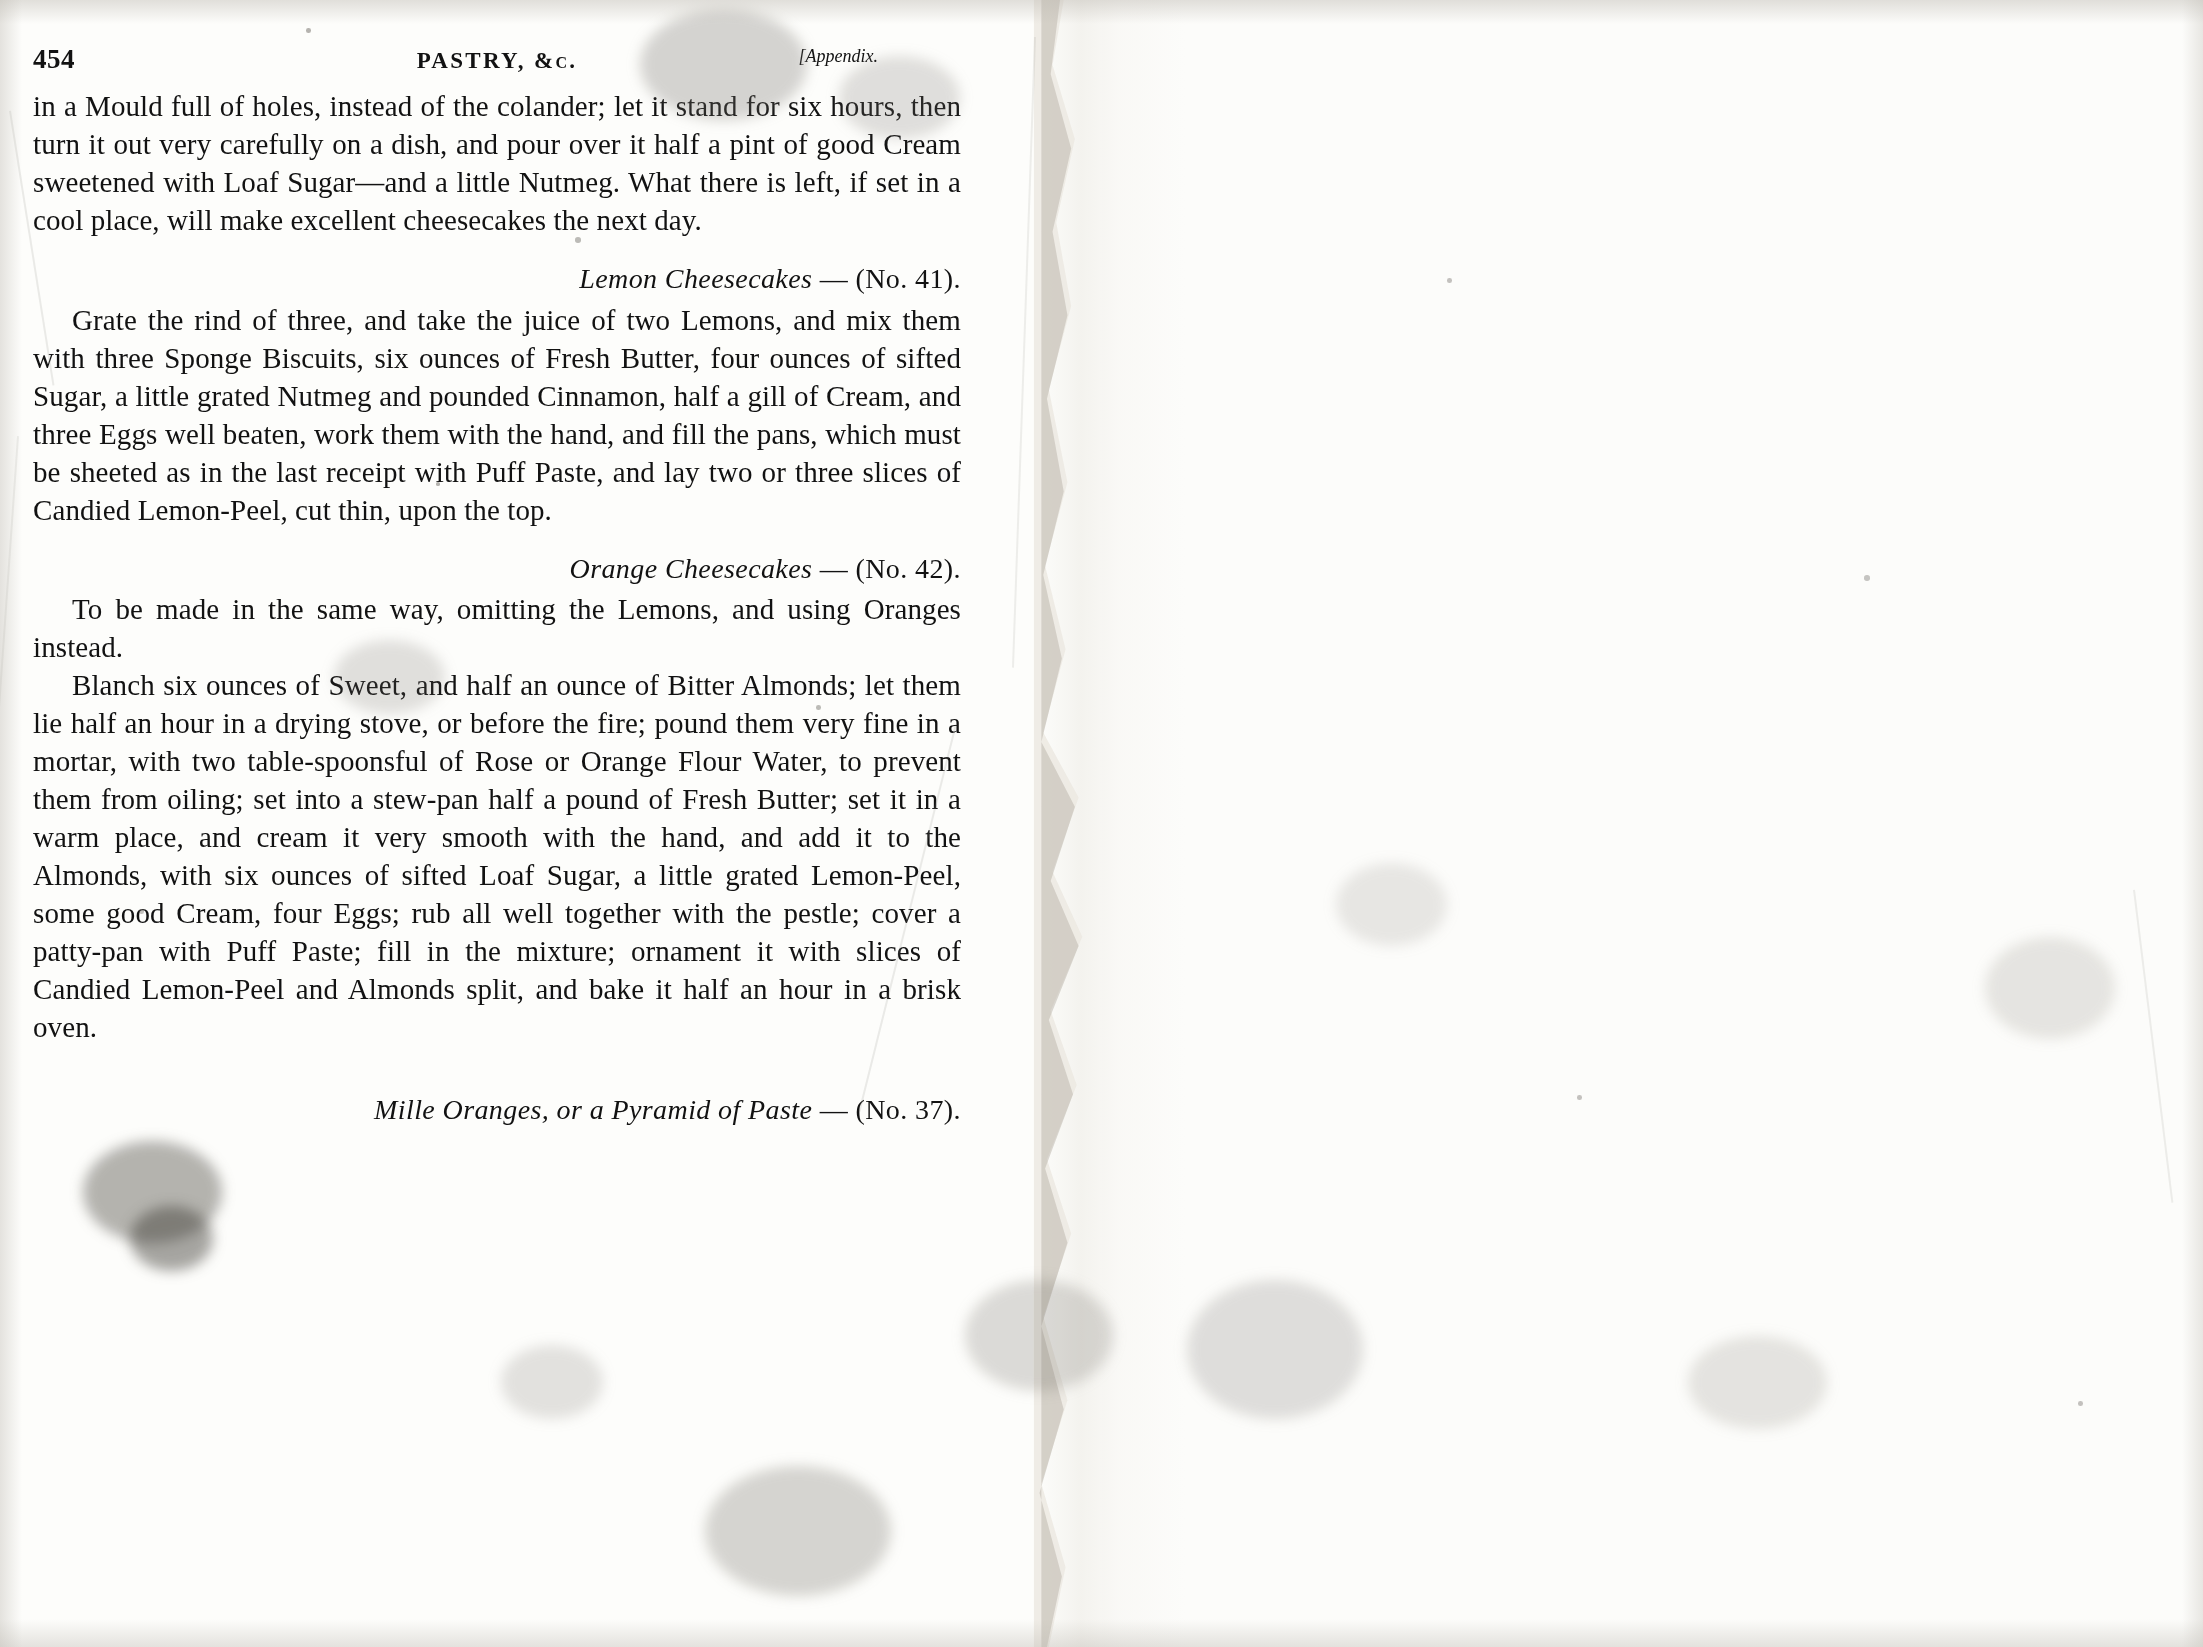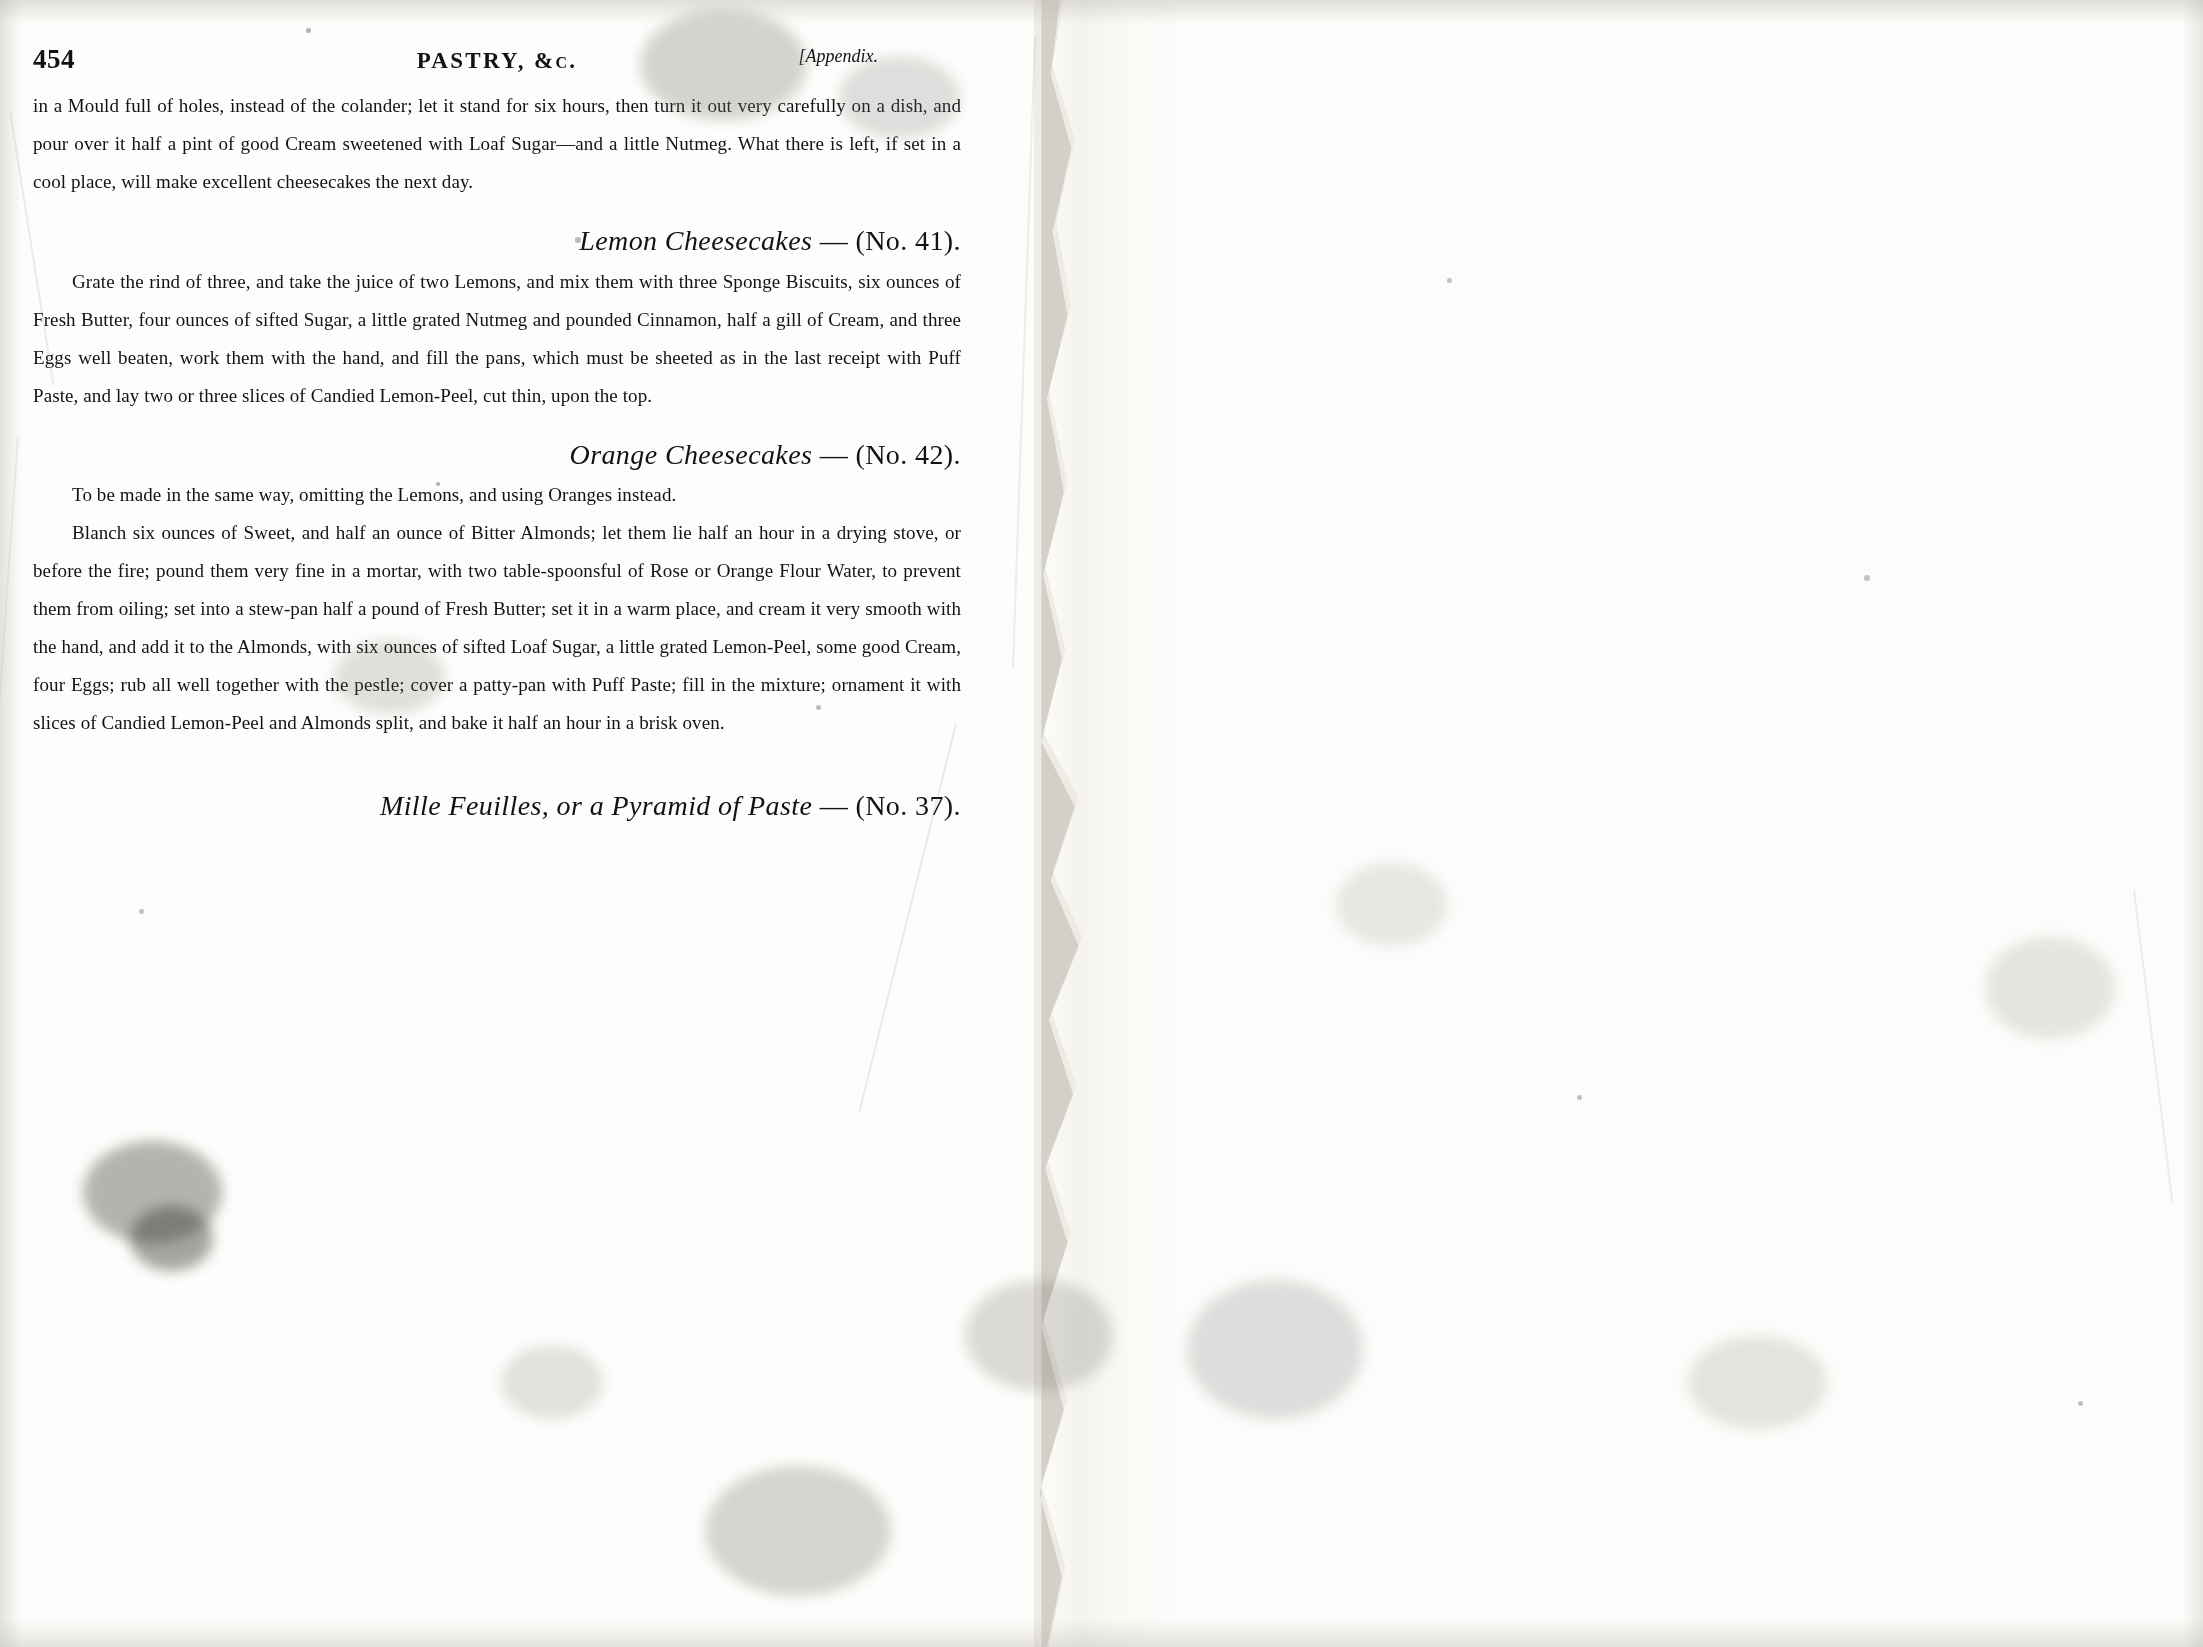--- a/index.html
+++ b/index.html
@@ -72,21 +72,21 @@
   .runhead .sig-left {
     position: absolute;
     top: 9.3px;
     right: 83px;
     font-style: italic;
     font-size: 18px;
   }
   
   p.body {
     margin: 0 0 0 0;
-    font-size: 19px;
+    font-size: 29px;
     line-height: 38px;
     text-align: justify;
     text-justify: inter-word;
     letter-spacing: 0.1px;
   }
   p.body.indent {
     text-indent: 39px;
   }
   p.body.cont {
     text-indent: 0;
@@ -178,21 +178,21 @@
       </h3>
 
       <p class="body indent">To be made in the same way, omitting the Lemons, and using Oranges instead.</p>
 
 
       <p class="body indent">Blanch six ounces of Sweet, and half an ounce of Bitter Almonds; let them lie half an hour in a drying stove, or before the fire; pound them very fine in a mortar, with two table-spoonsful of Rose or Orange Flour Water, to prevent them from oiling; set into a stew-pan half a pound of Fresh Butter; set it in a warm place, and cream it very smooth with the hand, and add it to the Almonds, with six ounces of sifted Loaf Sugar, a little grated Lemon-Peel, some good Cream, four Eggs; rub all well together with the pestle; cover a patty-pan with Puff Paste; fill in the mixture; ornament it with slices of Candied Lemon-Peel and Almonds split, and bake it half an hour in a brisk oven.</p>
 
       <div class="gap-md"></div>
 
       <h3 class="recipe">
-        <span>Mille Feuilles, or a Pyramid of Paste</span>
+        <span>Mille Oranges, or a Pyramid of Paste</span>
         <span class="rom">— (No. 37).</span>
       </h3>
 
 
     </div>
   </div>
 
   <div class="page page-right">
     
   </div>

